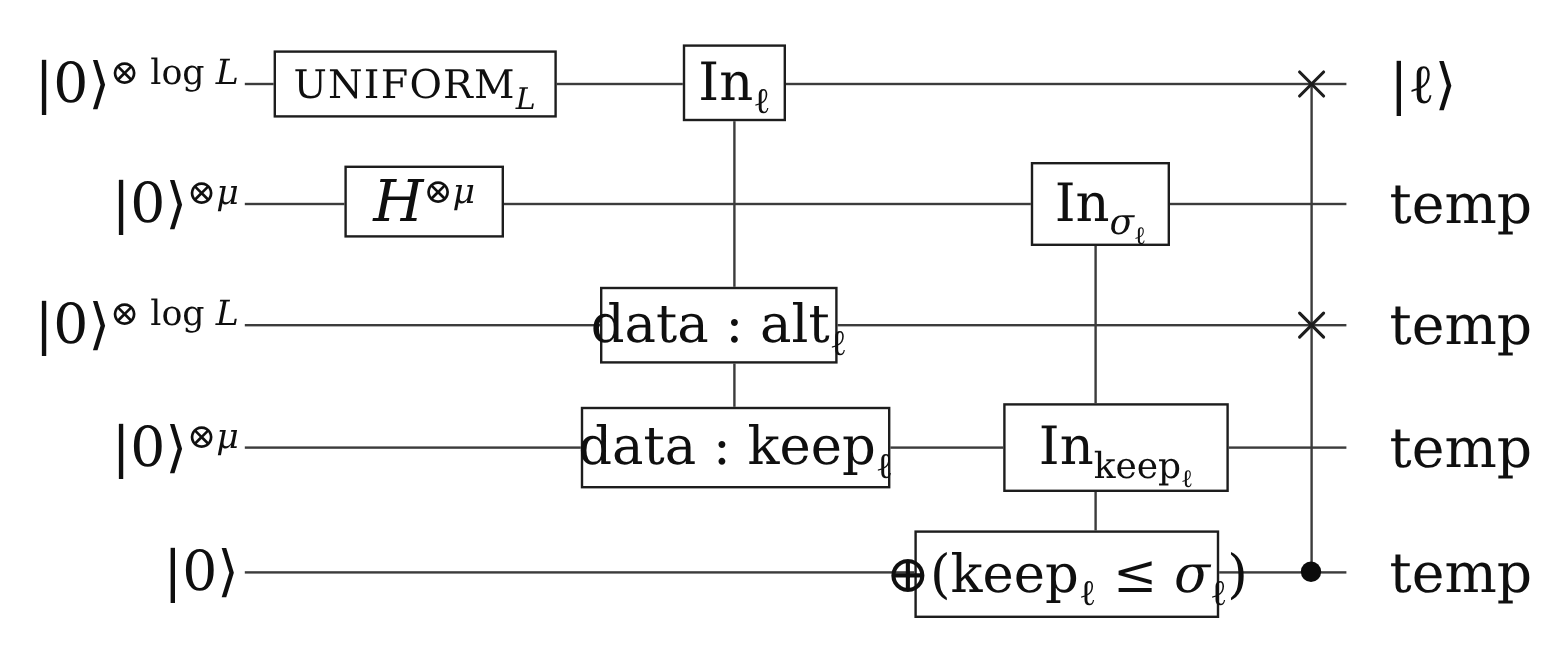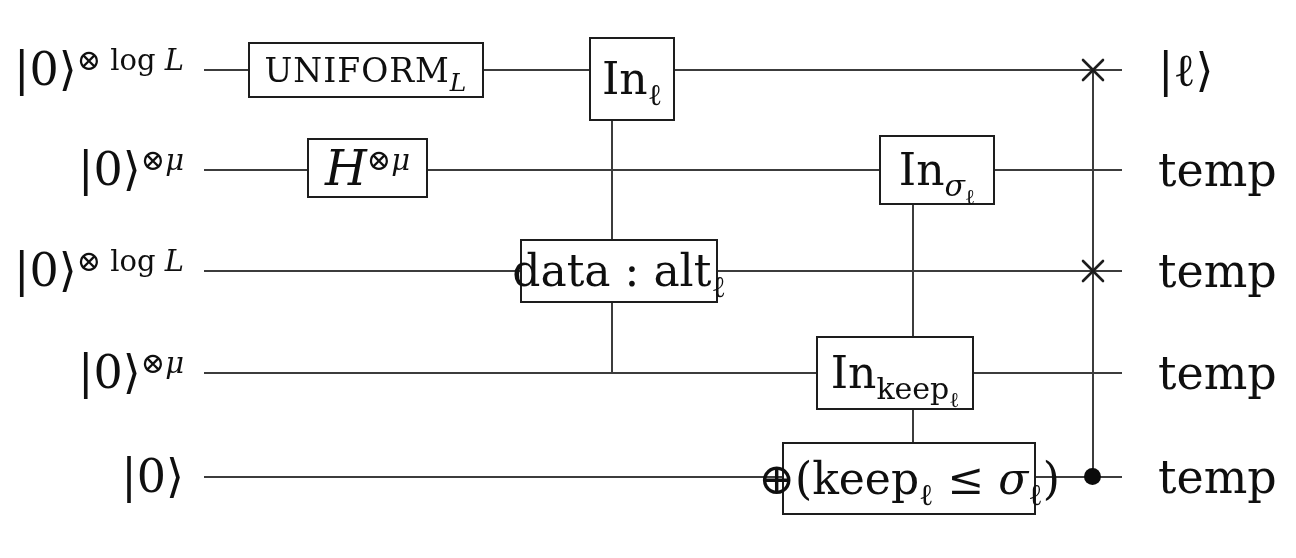--- a/index.html
+++ b/index.html
@@ -6,34 +6,34 @@
   .fig {
     position:relative; width:1296px; height:558px; background:#ffffff;
     font-family:"DejaVu Serif","Liberation Serif",serif; color:#0f0f0f;
     overflow:hidden;
   }
   .wire { position:absolute; left:204px; width:918px; height:2px; background:#3c3c3c; z-index:1; }
   .vline { position:absolute; width:2px; background:#3c3c3c; z-index:1; }
   .gate {
     position:absolute; background:#ffffff; border:2px solid #1d1d1d;
     display:flex; align-items:center; justify-content:center;
-    line-height:1; white-space:nowrap; z-index:2; box-sizing:border-box;margin-left:20px;
+    line-height:1; white-space:nowrap; z-index:2; box-sizing:border-box;
   }
   .gtext { font-size:44px; }
   .gtext-sc { font-size:33px; letter-spacing:1px; }
   .gtext-h { font-size:48px; }
   .it { font-style:italic; }
   .sub { font-size:30px; position:relative; top:11px; }
   .sub-s { font-size:25px; position:relative; top:9px; }
   .subsub { font-size:21px; position:relative; top:19px; }
   .sup { font-size:29px; position:relative; top:-15px; }
   .llabel {
     position:absolute; left:0; width:184px; text-align:right;
     font-size:46px; line-height:1; transform:translateY(-52%);
-    white-space:nowrap; z-index:2;
+    white-space:nowrap; z-index:2;padding-left:15px;
   }
   .rlabel {
     position:absolute; left:1158px; font-size:46px; line-height:1;
     transform:translateY(-50%); white-space:nowrap; z-index:2;
   }
   .swapx { position:absolute; z-index:3; }
   .swapx line { stroke:#1d1d1d; stroke-width:2.6; stroke-linecap:round; }
   .ctrl { position:absolute; left:1084px; width:17px; height:17px; border-radius:50%; background:#0b0b0b; z-index:3; }
 </style>
 </head>
@@ -70,38 +70,41 @@
   <div class="rlabel" style="top:70px">|ℓ⟩</div>
   <div class="rlabel" style="top:170px">temp</div>
   <div class="rlabel" style="top:271px">temp</div>
   <div class="rlabel" style="top:373px">temp</div>
   <div class="rlabel" style="top:477px">temp</div>
 
   <div class="gate" style="left:228px;top:42px;width:236px;height:56px">
     <span class="gtext-sc"><span>UNIFORM</span><span class="sub-s it">L</span></span>
   </div>
 
-  <div class="gate" style="left:569px;top:37px;width:86px;height:84px">
+  <div class="gate" style="left:569px;top:37px;width:86px;height:64px">
     <span class="gtext"><span>In</span><span class="sub">ℓ</span></span>
   </div>
 
-  <div class="gate" style="left:287px;top:138px;width:121px;height:60px">
+  <div class="gate" style="left:287px;top:138px;width:133px;height:60px">
     <span class="gtext-h"><span class="it">H</span><span class="sup"><span>⊗</span><span class="it">μ</span></span></span>
   </div>
 
   <div class="gate" style="left:859px;top:135px;width:116px;height:70px">
     <span class="gtext"><span>In</span><span class="sub it">σ</span><span class="subsub">ℓ</span></span>
   </div>
 
   <div class="gate" style="left:500px;top:239px;width:198px;height:64px">
     <span class="gtext"><span>data : alt</span><span class="sub">ℓ</span></span>
   </div>
 
+  <div class="gate" style="left:484px;top:339px;width:258px;height:68px">
+    <span class="gtext"><span>data : keep</span><span class="sub">ℓ</span></span>
+  </div>
 
-  <div class="gate" style="left:796px;top:336px;width:158px;height:74px">
+  <div class="gate" style="left:836px;top:336px;width:188px;height:74px">
     <span class="gtext"><span>In</span><span class="sub">keep</span><span class="subsub">ℓ</span></span>
   </div>
 
   <div class="gate" style="left:762px;top:442px;width:254px;height:73px">
     <span class="gtext"><span>⊕(keep</span><span class="sub">ℓ</span><span> ≤ </span><span class="it">σ</span><span class="sub">ℓ</span><span>)</span></span>
   </div>
 
   <svg class="swapx" style="left:1080px;top:57px" width="26" height="26" viewBox="0 0 26 26">
     <line x1="3" y1="3" x2="23" y2="23"></line>
     <line x1="23" y1="3" x2="3" y2="23"></line>

